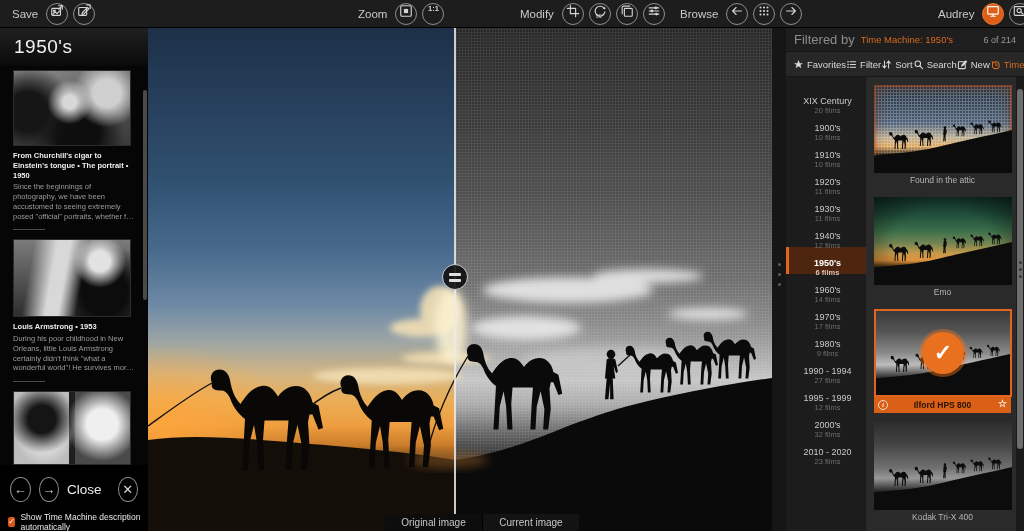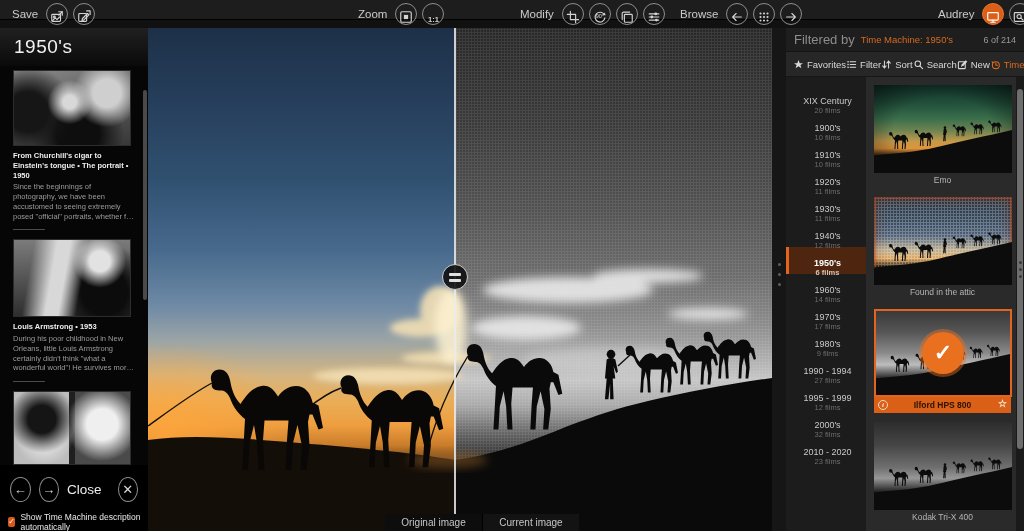--- a/index.html
+++ b/index.html
@@ -1,24 +1,24 @@
 <!DOCTYPE html>
 <html><head>
 <meta charset="utf-8">
 <style>
   * { margin:0; padding:0; box-sizing:border-box; }
   html,body { background:#000; }
   body { font-family:"Liberation Sans", sans-serif; }
   #app { position:relative; width:1024px; height:531px; background:#111; overflow:hidden; }
 
   
-  .toolbar { position:absolute; top:0; left:0; width:1024px; height:20px; background:#1d1d1d; border-bottom:1px solid #000; z-index:50; }
+  .toolbar { position:absolute; top:0; left:0; width:1024px; height:28px; background:#1d1d1d; border-bottom:1px solid #000; z-index:50; }
   .tgroup { position:absolute; top:0; height:28px; display:flex; align-items:center; gap:5px; }
   .tlabel { color:#c9c9c9; font-size:11.5px; margin-right:3px; }
-  .cbtn { width:22px; height:22px; border-radius:50%; border:1px solid #8d8d8d; background:transparent; display:flex; align-items:flex-end; justify-content:center; color:#d4d4d4; position:relative; cursor:pointer; }
+  .cbtn { width:22px; height:22px; border-radius:50%; border:1px solid #8d8d8d; background:transparent; display:flex; align-items:flex-start; justify-content:center; color:#d4d4d4; position:relative; cursor:pointer; }
   .cbtn svg { width:14px; height:14px; stroke:#d4d4d4; fill:none; stroke-width:1.3; stroke-linecap:round; stroke-linejoin:round; }
   .cbtn.active { background:#dd5f17; border-color:#e67430; }
   .cbtn.active svg { stroke:#fff; }
   .cbtn .txt { font-size:7.5px; color:#d4d4d4; font-weight:bold; }
   .cbtn .badge90 { position:absolute; font-size:5.5px; color:#d4d4d4; top:9px; left:0; width:100%; text-align:center; }
   .tg-save{left:12px;} .tg-compare{left:163px;} .tg-zoom{left:358px;} .tg-modify{left:520px;} .tg-browse{left:680px;} .tg-display{left:938px;}
 
   
   .left-panel { position:absolute; top:28px; left:0; width:148px; height:503px; background:#060606; overflow:hidden; z-index:40; }
   .lp-title { padding:8px 14px 8px 14px; font-size:19px; color:#f2f2f2; background:linear-gradient(#202020,#0a0a0a); letter-spacing:.5px; }
@@ -538,40 +538,40 @@
     <div class="d-name">2000's</div>
     <div class="d-films">32 films</div>
   </div>
           <div class="decade">
     <div class="d-name">2010 - 2020</div>
     <div class="d-films">23 films</div>
   </div>
         </div>
       <div class="thumb-col">
           <div class="film-card">
+    <div class="thumb look-vintage-grain">
+      <svg viewBox="0 0 140 90" preserveAspectRatio="none">
+                <use href="#sym-scene"></use>
+              </svg>
+    </div>
+    <div class="film-name">
+      
+      <span class="fname">Found in the attic</span>
+      
+    </div>
+  </div>
+          <div class="film-card">
     <div class="thumb look-color-teal">
       <svg viewBox="0 0 140 90" preserveAspectRatio="none">
                 <use href="#sym-scene"></use>
               </svg>
     </div>
     <div class="film-name">
       
       <span class="fname">Emo</span>
-      
-    </div>
-  </div>
-          <div class="film-card">
-    <div class="thumb look-vintage-grain">
-      <svg viewBox="0 0 140 90" preserveAspectRatio="none">
-                <use href="#sym-scene"></use>
-              </svg>
-    </div>
-    <div class="film-name">
-      
-      <span class="fname">Found in the attic</span>
       
     </div>
   </div>
           <div class="film-card selected">
     <div class="thumb look-bw-light">
       <svg viewBox="0 0 140 90" preserveAspectRatio="none">
                 <use href="#sym-scene"></use>
               </svg>
     <div class="check-badge">✓</div>
             </div>

